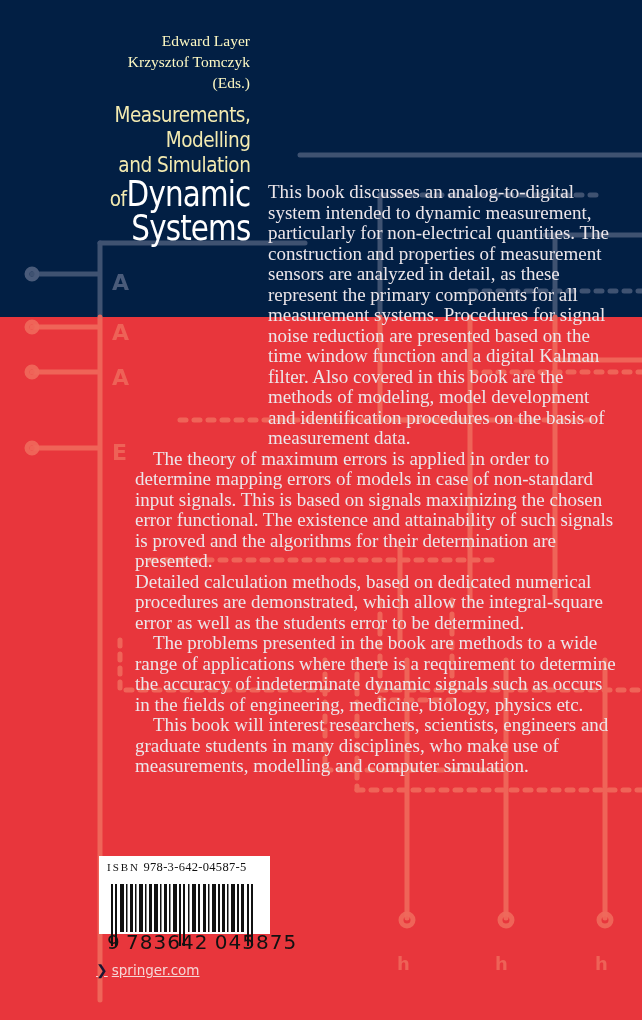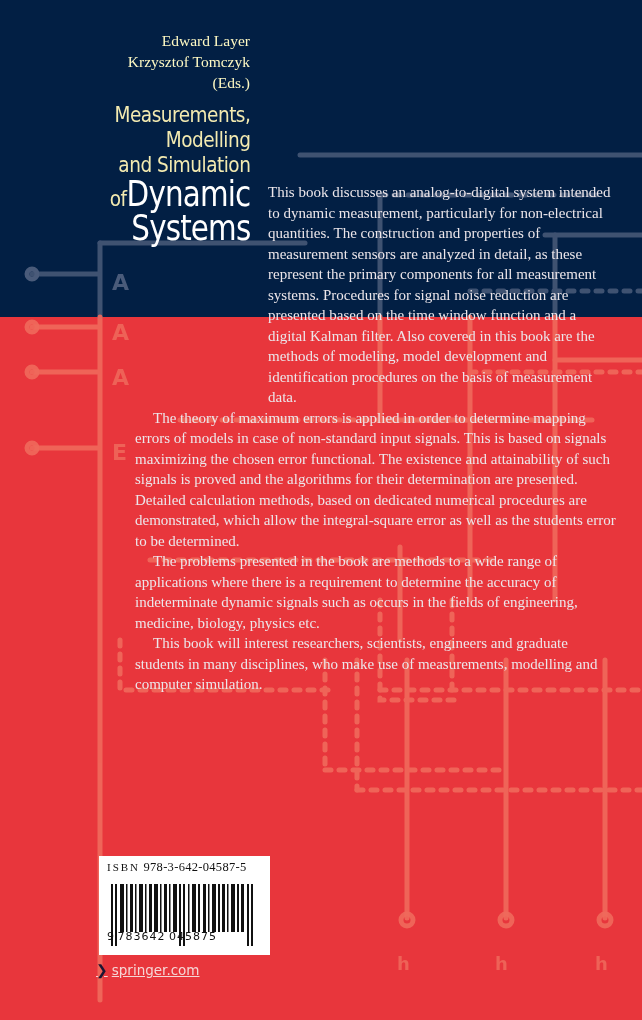--- a/index.html
+++ b/index.html
@@ -15,32 +15,32 @@
   .title {
     position: absolute; right: 392px; top: 102px; text-align: right;
     font-family: "DejaVu Sans", sans-serif; color: #f3eab0; letter-spacing: -0.6px;
   }
   .title .l { font-size: 22px; line-height: 25px; display: block; transform: scaleX(0.84); transform-origin: right; }
   .title .of { font-size: 22px; color: #f3eab0; }
   .title .big { font-size: 35px; line-height: 34px; color: #ffffff; letter-spacing: -1px; }
   .title .row { display: block; transform: scaleX(0.84); transform-origin: right; white-space: nowrap; }
   .blurb {
     position: absolute; left: 135px; top: 182px; width: 482px;
-    font-family: "Liberation Serif", serif; font-size: 15px; line-height: 20.5px; color: #ece6ea;
+    font-family: "Liberation Serif", serif; font-size: 19px; line-height: 20.5px; color: #ece6ea;
   }
   .blurb p { margin: 0; }
   .blurb .ind { text-indent: 18px; }
   .blurb .first { margin-left: 133px; }
   .barcode-box {
-    position: absolute; left: 99px; top: 856px; width: 171px; height: 99px; background: #fff;
+    position: absolute; left: 99px; top: 856px; width: 171px; height: 78px; background: #fff;
   }
   .isbn { position: absolute; left: 8px; top: 4px; font-family: "Liberation Serif", serif; font-size: 12.5px; color: #111; white-space: nowrap; letter-spacing: 0.3px;}
   .isbn .lab { letter-spacing: 2px; font-size: 11px; }
   .bars { position: absolute; left: 10px; top: 28px; }
-  .digits { position: absolute; left: 8px; top: 74px; font-family: "DejaVu Sans", sans-serif; font-size: 11px; color: #111; white-space: nowrap; background: transparent; }
+  .digits { position: absolute; left: 8px; top: 74px; font-family: "DejaVu Sans", sans-serif; font-size: 20px; color: #111; white-space: nowrap; background: transparent; }
   .springer { position: absolute; left: 96px; top: 962px; font-family: "DejaVu Sans", sans-serif; font-size: 13.5px; color: #f5d6d6; text-decoration: underline; }
   .springer .chev { color: #1b1533; font-weight: bold; margin-right: 4px; font-size: 14px; }
 </style>
 </head>
 <body>
 
 <div class="cover">
   <div class="navy"></div>
   <div class="red"></div>
 

